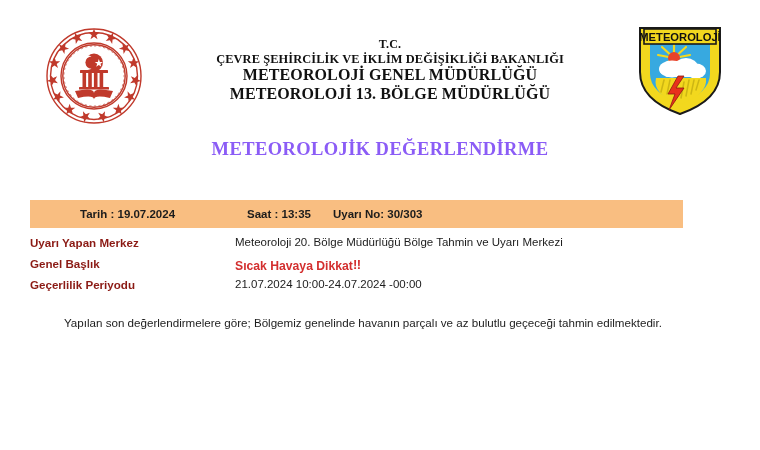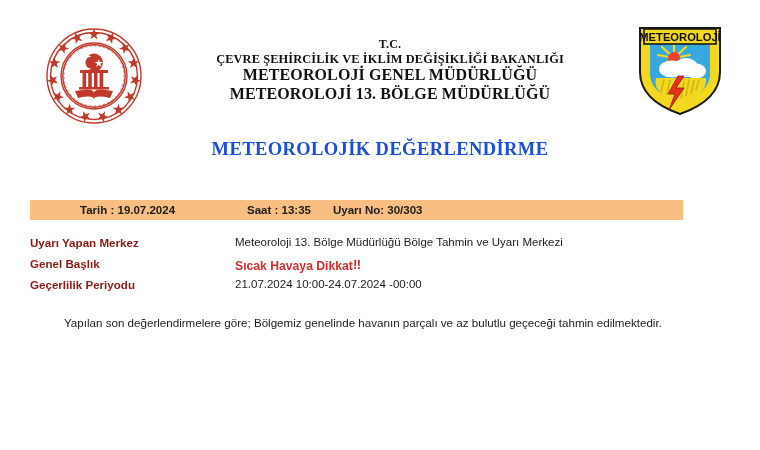--- a/index.html
+++ b/index.html
@@ -79,30 +79,30 @@
   .doc-title {
     position: absolute;
     top: 139px;
     left: 0;
     width: 760px;
     text-align: center;
     font-family: "Liberation Serif", serif;
     font-weight: bold;
     font-size: 18.5px;
     letter-spacing: 0.4px;
-    color: #1d4ed8;
+    color: #8b5cf6;
   }
 
   
   .info-bar {
     position: absolute;
     left: 30px;
     top: 200px;
     width: 653px;
-    height: 20px;
+    height: 28px;
     background: #F9BE81;
     display: flex;
     align-items: center;
     font-weight: bold;
     font-size: 11.5px;
     color: #1c1c1c;
   }
   .info-bar .cell-tarih {
     margin-left: 50px;
   }
@@ -296,21 +296,21 @@
   <div class="info-bar">
     <span class="cell-tarih">Tarih : 19.07.2024</span>
     <span class="cell-saat">Saat : 13:35</span>
     <span class="cell-uyari">Uyarı No: 30/303</span>
   </div>
 
   <div class="fields">
 
     <div class="field-row">
       <div class="field-label">Uyarı Yapan Merkez</div>
-      <div class="field-value">Meteoroloji 13. Bölge Müdürlüğü Bölge Tahmin ve Uyarı Merkezi</div>
+      <div class="field-value">Meteoroloji 20. Bölge Müdürlüğü Bölge Tahmin ve Uyarı Merkezi</div>
     </div>
 
     <div class="field-row">
       <div class="field-label">Genel Başlık</div>
       <div class="field-value alert"><span>Sıcak Havaya  Dikkat</span><span class="bangs">!!</span></div>
     </div>
 
     <div class="field-row">
       <div class="field-label">Geçerlilik Periyodu</div>
       <div class="field-value">21.07.2024 10:00-24.07.2024 -00:00</div>

